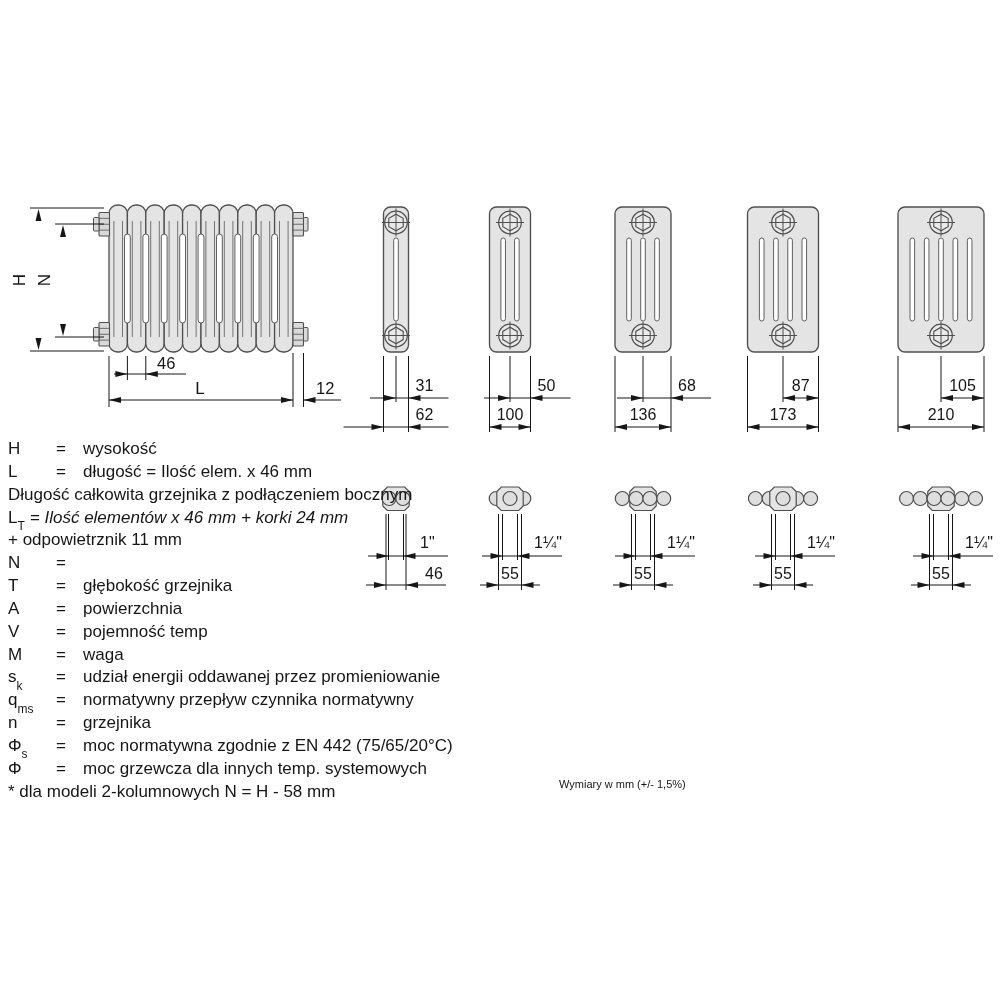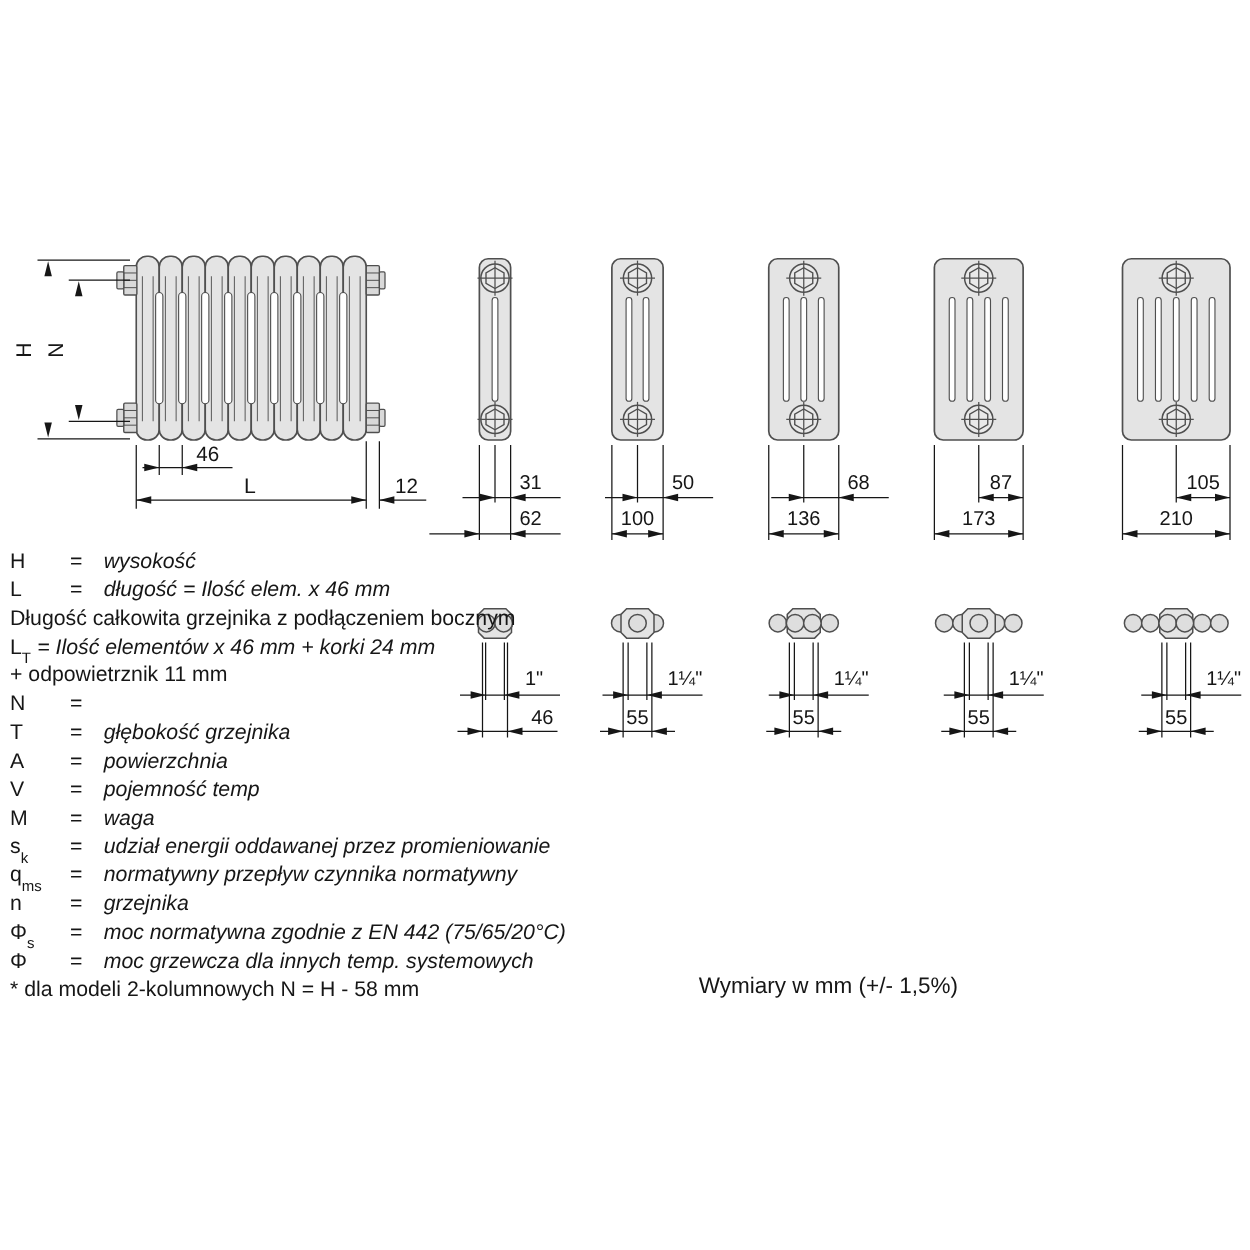--- a/index.html
+++ b/index.html
@@ -3,25 +3,25 @@
 <meta charset="utf-8">
 <style>
   html,body{margin:0;padding:0;background:#fff;}
   .canvas{position:relative;width:1000px;height:1000px;background:#ffffff;
           font-family:"Liberation Sans", sans-serif;color:#161616;overflow:hidden;}
   svg{position:absolute;left:0;top:0;}
   .legend{position:absolute;left:8px;top:438px;width:370px;font-size:17px;line-height:22.85px;}
   .lrow{display:flex;height:22.85px;white-space:nowrap;}
   .sym{width:48px;flex:none;}
   .eq{width:27px;flex:none;}
-  .desc{flex:1;font-style:italic;}
+  .desc{flex:1;}
   sub{font-size:12px;position:relative;top:3px;line-height:0;}
   .flowtxt{margin-left:5px;font-style:italic;}
   .noteindent{}
-  .dimnote{position:absolute;left:559px;top:778px;font-size:18px;white-space:nowrap;}
+  .dimnote{position:absolute;left:559px;top:778px;font-size:11px;white-space:nowrap;}
 </style>
 </head>
 <body>
 
 <div class="canvas">
   <svg id="diagram" width="1000" height="1000" viewBox="0 0 1000 1000" font-family="Liberation Sans, sans-serif">
       <g>
         <rect x="109" y="205" width="18.4" height="147" rx="8.5" fill="#e4e4e4" stroke="#4f4f4f" stroke-width="1.3"></rect>
         <rect x="127.4" y="205" width="18.4" height="147" rx="8.5" fill="#e4e4e4" stroke="#4f4f4f" stroke-width="1.3"></rect>
         <rect x="145.8" y="205" width="18.4" height="147" rx="8.5" fill="#e4e4e4" stroke="#4f4f4f" stroke-width="1.3"></rect>

